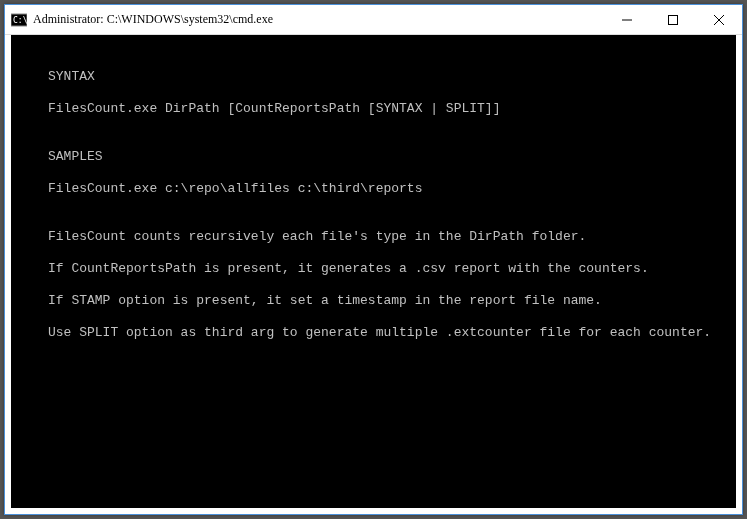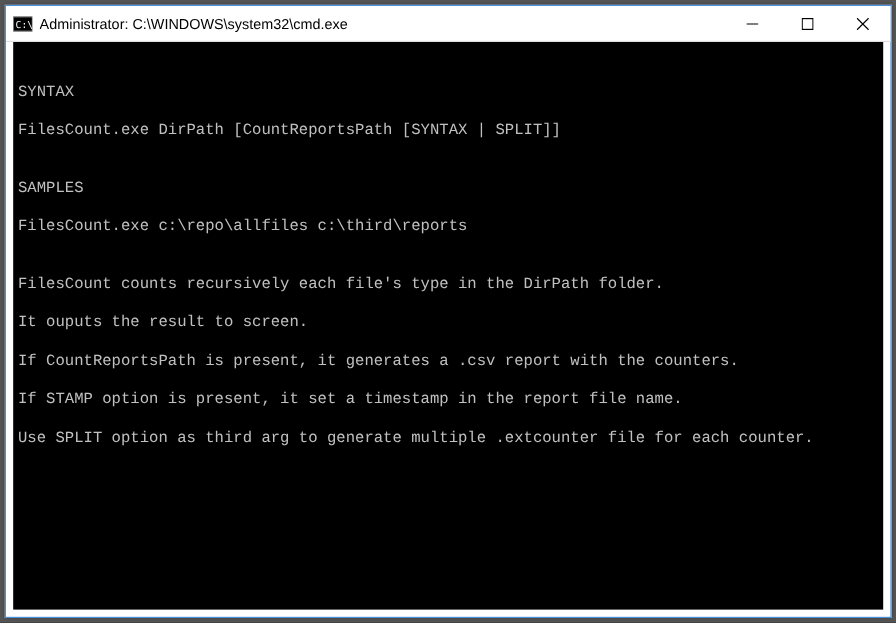--- a/index.html
+++ b/index.html
@@ -38,20 +38,21 @@
     display: flex;
     align-items: center;
     justify-content: center;
   }
   .titlebar .title {
     font-size: 12px;
     color: #000;
     flex: 1;
     white-space: nowrap;
     overflow: hidden;
+    font-family: Liberation Serif, serif;
   }
   .winbtns {
     display: flex;
     height: 100%;
   }
   .winbtn {
     width: 46px;
     height: 100%;
     display: flex;
     align-items: center;
@@ -64,21 +65,21 @@
     background: #000;
     color: #c0c0c0;
     font-family: Consolas, "Courier New", monospace;
     font-size: 13px;
     line-height: 16px;
     padding: 2px 4px 4px 4px;
     white-space: pre;
     overflow: hidden;
     margin: 0 6px 6px 6px;
   }
-  .terminal .line { white-space: pre; }
+  .terminal .line { white-space: pre; margin-left: 33px; }
 </style>
 </head>
 <body>
 
 <div class="window">
   <div class="titlebar">
     <span class="icon">
       <svg width="16" height="16" viewBox="0 0 16 16">
         <rect x="0" y="2" width="16" height="12" fill="#000" stroke="#888" stroke-width="1"></rect>
         <text x="2" y="11" font-size="8" fill="#fff" font-family="monospace">C:\</text>
@@ -107,20 +108,19 @@
 
   <div class="terminal">
 <div class="line"></div>
 <div class="line">SYNTAX</div>
 <div class="line">FilesCount.exe DirPath [CountReportsPath [SYNTAX | SPLIT]]</div>
 <div class="line"></div>
 <div class="line">SAMPLES</div>
 <div class="line">FilesCount.exe c:\repo\allfiles c:\third\reports</div>
 <div class="line"></div>
 <div class="line">FilesCount counts recursively each file's type in the DirPath folder.</div>
-<div class="line">It ouputs the result to screen.</div>
 <div class="line">If CountReportsPath is present, it generates a .csv report with the counters.</div>
 <div class="line">If STAMP option is present, it set a timestamp in the report file name.</div>
 <div class="line">Use SPLIT option as third arg to generate multiple .extcounter file for each counter.</div>
 <div class="line"></div>
 
   </div>
 </div>
 
 </body></html>

